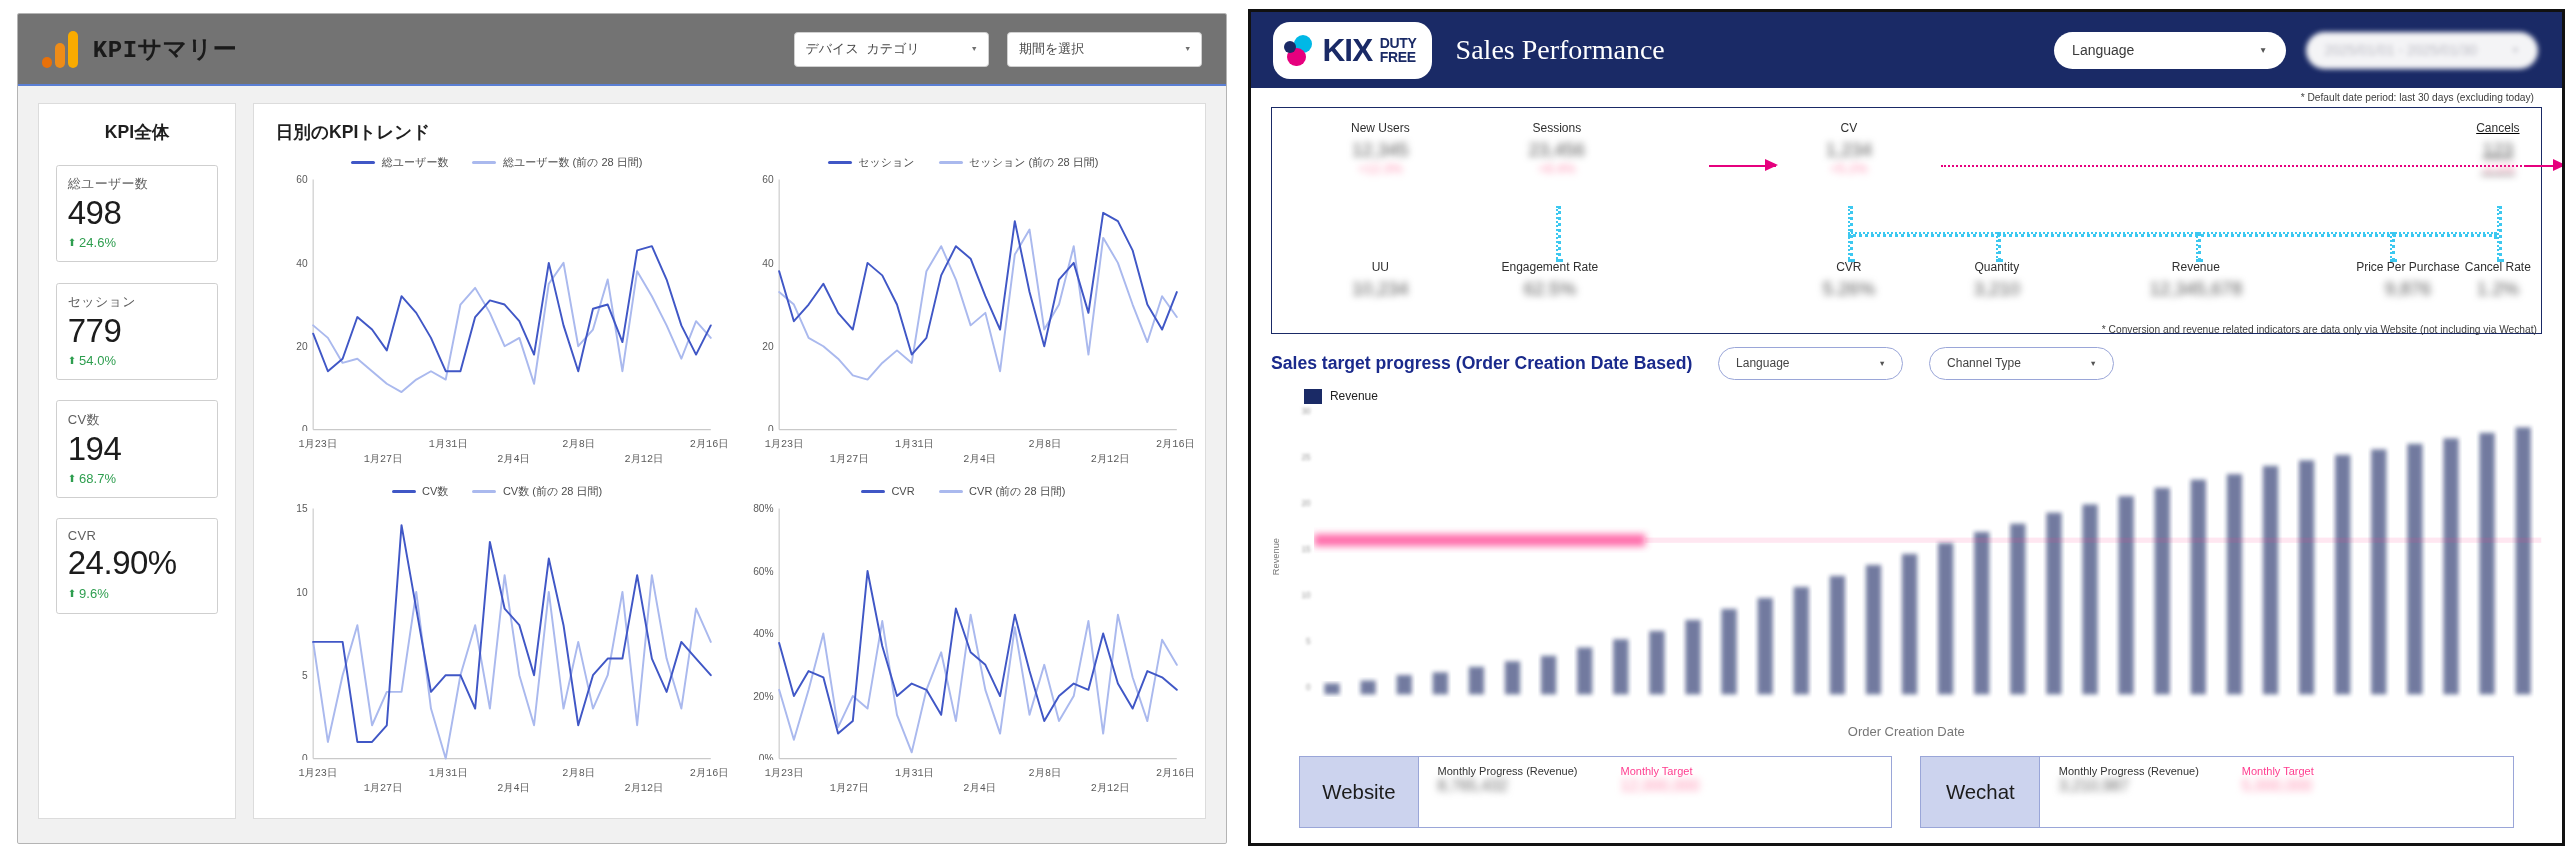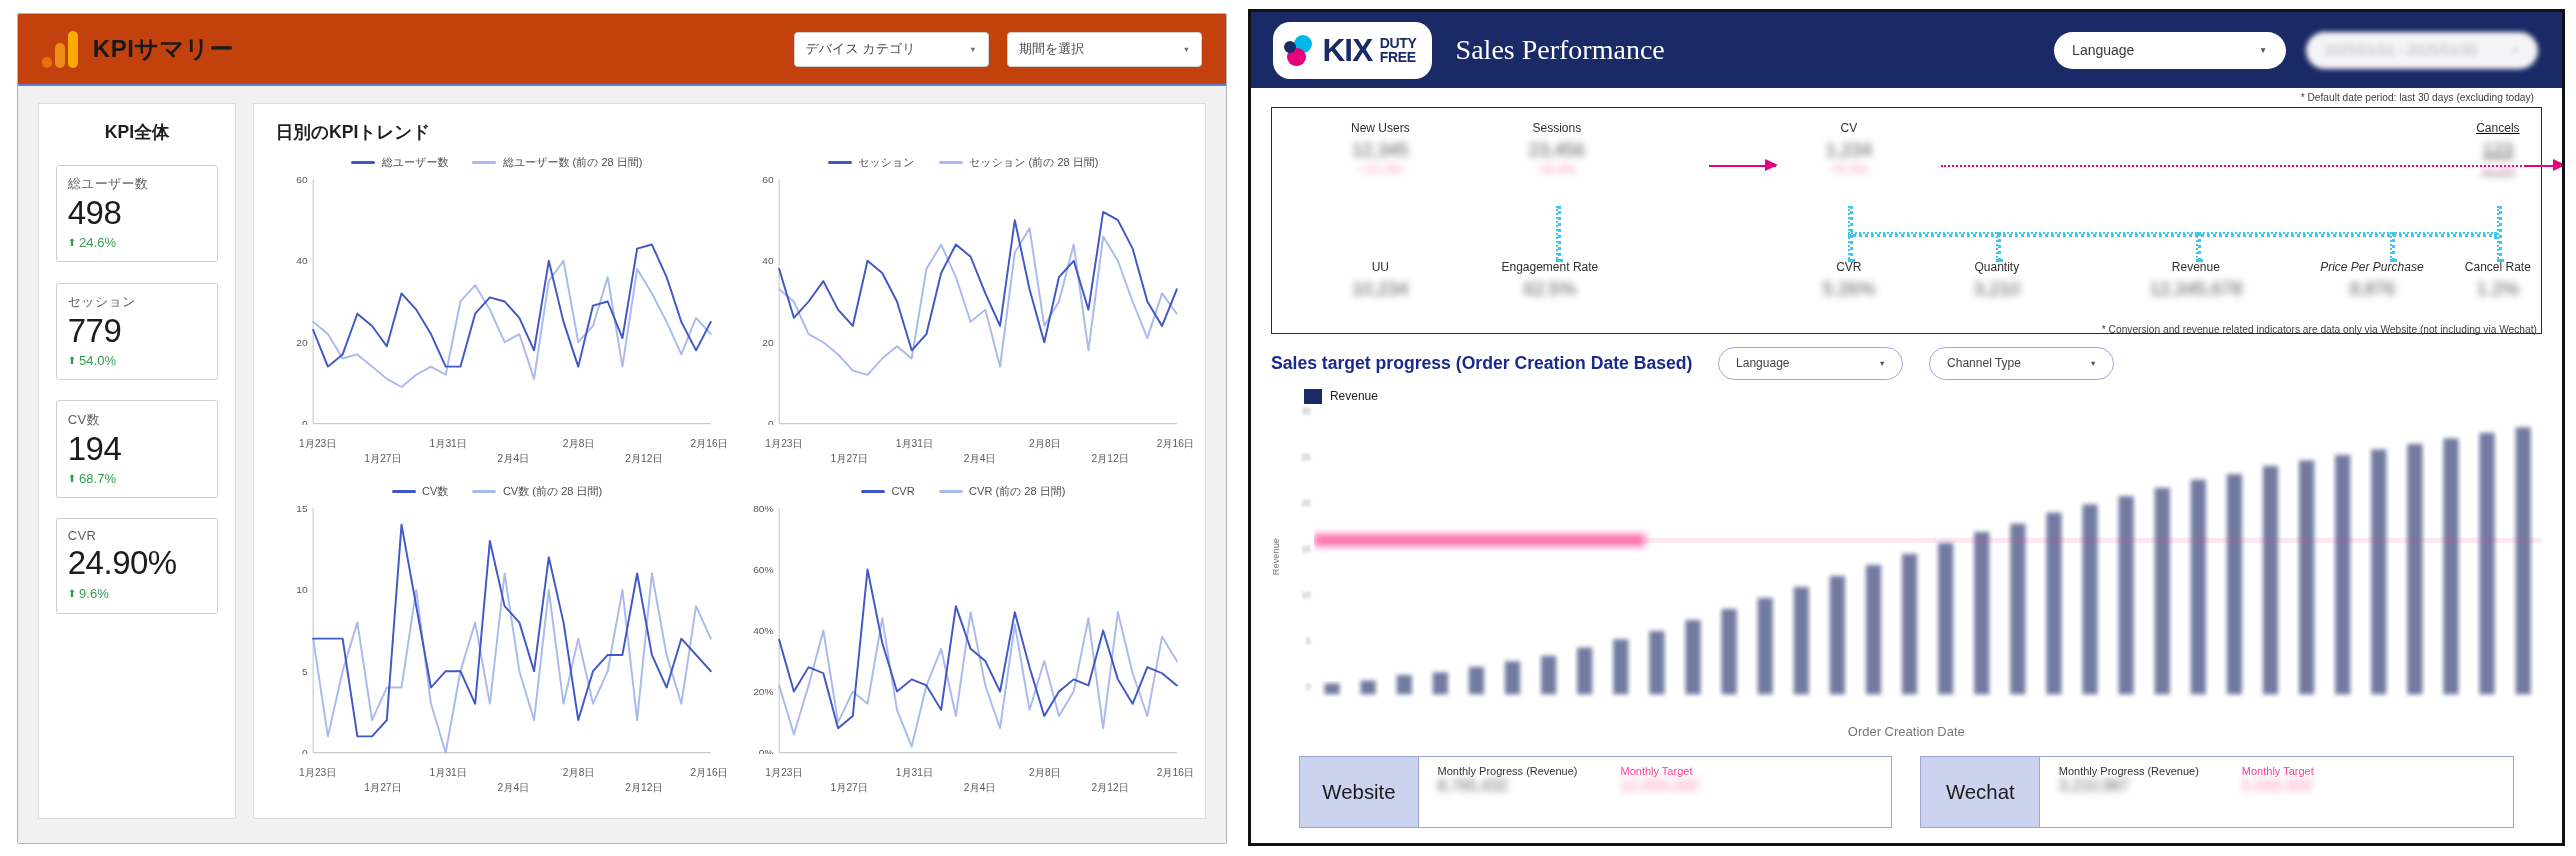--- a/index.html
+++ b/index.html
@@ -19,26 +19,27 @@
   }
   .left-window {
     width: 100%; height: 100%;
     background: #f1f1f1;
     border: 1.9px solid #b4b4b4;
     border-radius: 1.9px;
     display: flex; flex-direction: column;
     overflow: hidden;
   }
   .lw-header {
-    background: #c2410c;
+    background: #737373;
     height: 72px;
     display: flex; align-items: center;
     padding: 0 24px;
     border-bottom: 2.8px solid #5b7fd4;
     flex: 0 0 auto;
+    font-family: Liberation Mono, monospace;
   }
   .ga-logo { display: flex; align-items: flex-end; gap: 2.8px; height: 37px; margin-right: 15px; }
   .ga-logo i { display: block; border-radius: 18.5px; }
   .ga-bar1 { width: 10.2px; height: 10.2px; background: #e8710a; }
   .ga-bar2 { width: 10.2px; height: 25px; background: #ee8c18; }
   .ga-bar3 { width: 10.2px; height: 37px; background: #f9ab00; }
   .lw-title { font-size: 24px; font-weight: bold; color: #1a1a1a; letter-spacing: 0.5px; }
   .lw-header-controls { margin-left: auto; display: flex; gap: 18.5px; }
   .ga-select {
     width: 195px; height: 35px;
@@ -73,21 +74,21 @@
     padding: 16.7px 20.4px 20.4px 22px; display: flex; flex-direction: column; min-width: 0;
   }
   .trend-title { font-size: 17.6px; font-weight: bold; color: #1f1f1f; margin-bottom: 11px; }
   .trend-grid { flex: 1; display: grid; grid-template-columns: 1fr 1fr; grid-template-rows: 1fr 1fr; gap: 15px 24px; min-height: 0; }
   .mini-chart { display: flex; flex-direction: column; min-width: 0; min-height: 0; }
   .mc-legend { display: flex; gap: 24px; justify-content: center; margin-bottom: 3.7px; }
   .mc-legend-item { display: flex; align-items: center; gap: 6.5px; font-size: 11px; color: #4c4c4c; white-space: nowrap; }
   .mc-swatch { width: 24px; height: 2.8px; border-radius: 1.9px; display: inline-block; }
   .mc-plot { flex: 1; position: relative; min-height: 0; }
   .mc-plot svg { width: 100%; height: 100%; display: block; }
-  .mc-xaxis { height: 31.5px; position: relative; margin-top: 12px; }
+  .mc-xaxis { height: 31.5px; position: relative; margin-top: 6px; font-family: Liberation Mono, monospace; }
   .mc-xtick { position: absolute; font-size: 10.2px; color: #5a5a5a; white-space: nowrap; transform: translateX(-50%); }
   .mc-xtick.row1 { top: 0; }
   .mc-xtick.row2 { top: 15px; }
 
   
   .right-panel { position: relative; width: 1334px; height: 857px; padding: 9.3px 11px 11px 5.6px; }
   .rw {
     width: 100%; height: 100%;
     background: #ffffff;
     border: 3.7px solid #111111;
@@ -463,21 +464,21 @@
               <div class="fm-val">5.26%</div>
             </div>
             <div class="fm" style="left:635px; top:139px;">
               <div class="fm-label">Quantity</div>
               <div class="fm-val">3,210</div>
             </div>
             <div class="fm" style="left:834px; top:139px;">
               <div class="fm-label">Revenue</div>
               <div class="fm-val">12,345,678</div>
             </div>
-            <div class="fm" style="left:994px; top:139px; width:171px;font-style:italic;">
+            <div class="fm" style="left:1030px; top:139px; width:171px;">
               <div class="fm-label">Price Per Purchase</div>
               <div class="fm-val">9,876</div>
             </div>
             <div class="fm" style="left:1136px; top:139px;">
               <div class="fm-label">Cancel Rate</div>
               <div class="fm-val">1.2%</div>
             </div>
           </div>
           <div class="funnel-note">* Conversion and revenue related indicators are data only via Website (not including via Wechat)</div>
         </div>

